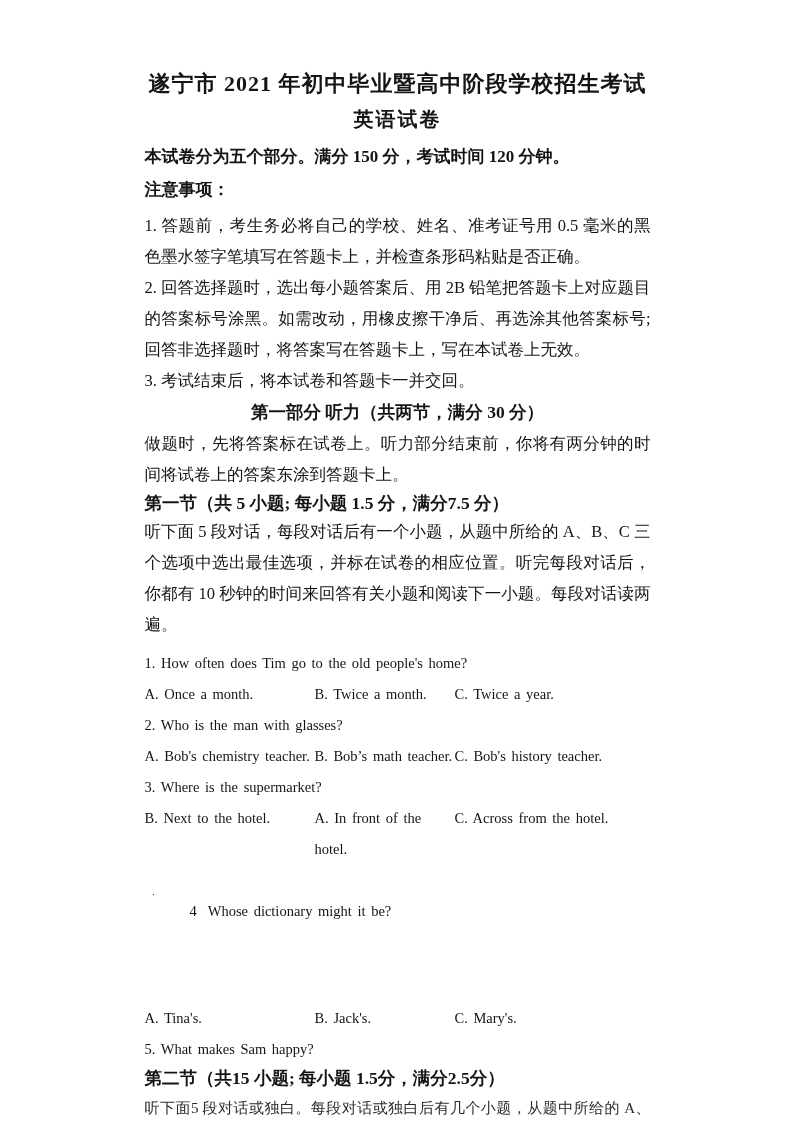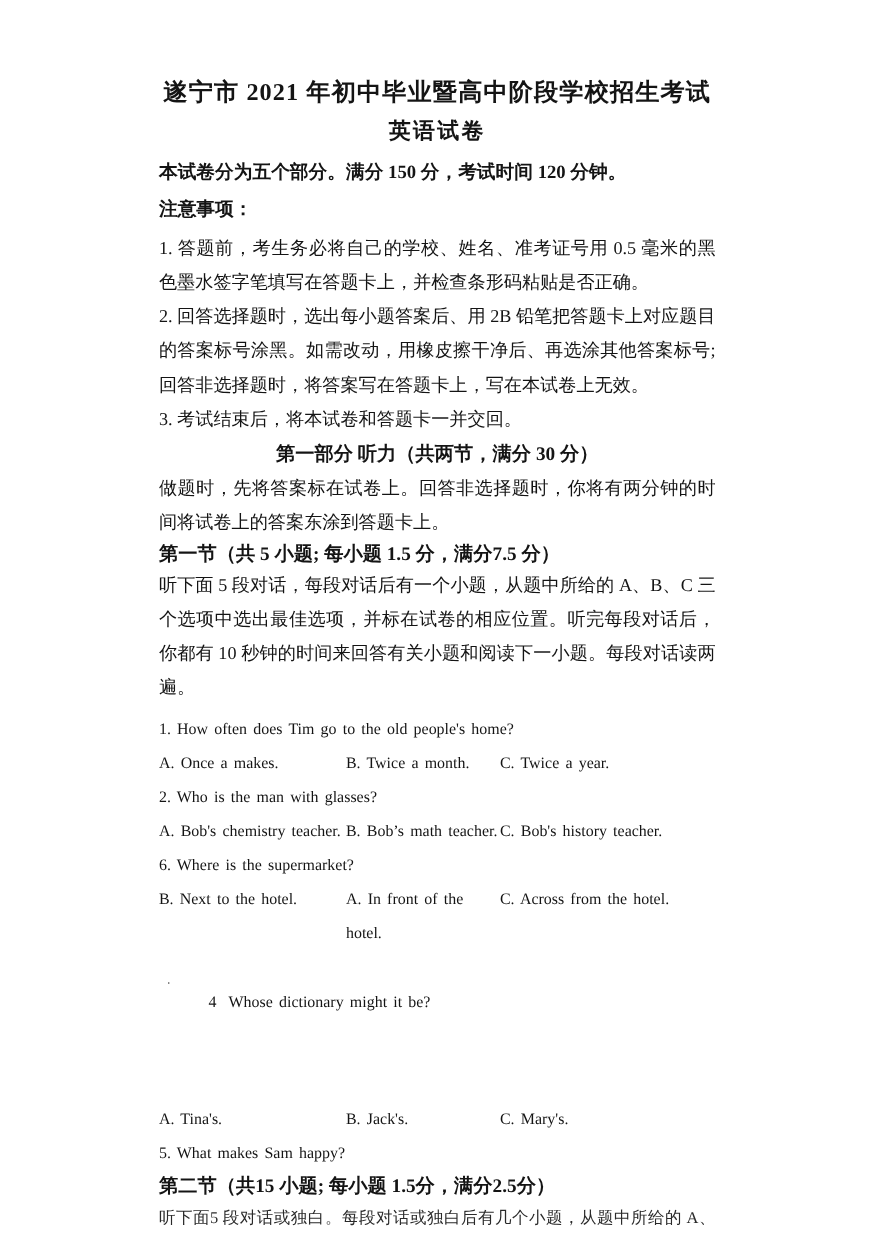--- a/index.html
+++ b/index.html
@@ -111,42 +111,42 @@
     <div class="title">遂宁市 2021 年初中毕业暨高中阶段学校招生考试</div>
     <div class="subtitle">英语试卷</div>
     <div class="summary">本试卷分为五个部分。满分 150 分，考试时间 120 分钟。</div>
 
     <div class="notice-label">注意事项：</div>
     <p class="cn-para n1">1. 答题前，考生务必将自己的学校、姓名、准考证号用 0.5 毫米的黑色墨水签字笔填写在答题卡上，并检查条形码粘贴是否正确。</p>
     <p class="cn-para">2. 回答选择题时，选出每小题答案后、用 2B 铅笔把答题卡上对应题目的答案标号涂黑。如需改动，用橡皮擦干净后、再选涂其他答案标号;回答非选择题时，将答案写在答题卡上，写在本试卷上无效。</p>
     <p class="cn-para">3. 考试结束后，将本试卷和答题卡一并交回。</p>
 
     <div class="part-heading">第一部分 听力（共两节，满分 30 分）</div>
-    <p class="cn-para p1-intro">做题时，先将答案标在试卷上。回答非选择题时，你将有两分钟的时间将试卷上的答案东涂到答题卡上。</p>
+    <p class="cn-para p1-intro">做题时，先将答案标在试卷上。听力部分结束前，你将有两分钟的时间将试卷上的答案东涂到答题卡上。</p>
 
     <div class="sec-heading">第一节（共 5 小题; 每小题 1.5 分，满分7.5 分）</div>
     <p class="cn-para">听下面 5 段对话，每段对话后有一个小题，从题中所给的 A、B、C 三个选项中选出最佳选项，并标在试卷的相应位置。听完每段对话后，你都有 10 秒钟的时间来回答有关小题和阅读下一小题。每段对话读两遍。</p>
 
     <div class="questions">
 
       <div class="q-line">1. How often does Tim go to the old people's home?</div>
       <div class="opt-row">
-        <span>A. Once a makes.</span>
+        <span>A. Once a month.</span>
         <span>B. Twice a month.</span>
         <span>C. Twice a year.</span>
       </div>
 
       <div class="q-line">2. Who is the man with glasses?</div>
       <div class="opt-row">
         <span>A. Bob's chemistry teacher.</span>
         <span>B. Bob’s math teacher.</span>
         <span>C. Bob's history teacher.</span>
       </div>
 
-      <div class="q-line">6. Where is the supermarket?</div>
+      <div class="q-line">3. Where is the supermarket?</div>
       <div class="opt-row">
         <span>B. Next to the hotel.</span>
         <span>A. In front of the hotel.</span>
         <span>C. Across from the hotel.</span>
       </div>
 
       <div class="q-line">
         <span>4  Whose dictionary might it be?</span>
         <span class="stray-mark">·</span>
       </div>

